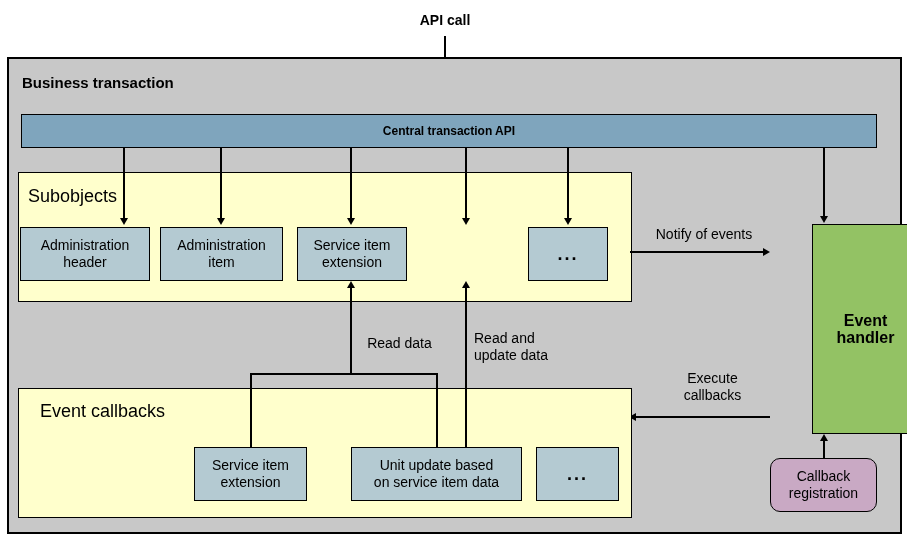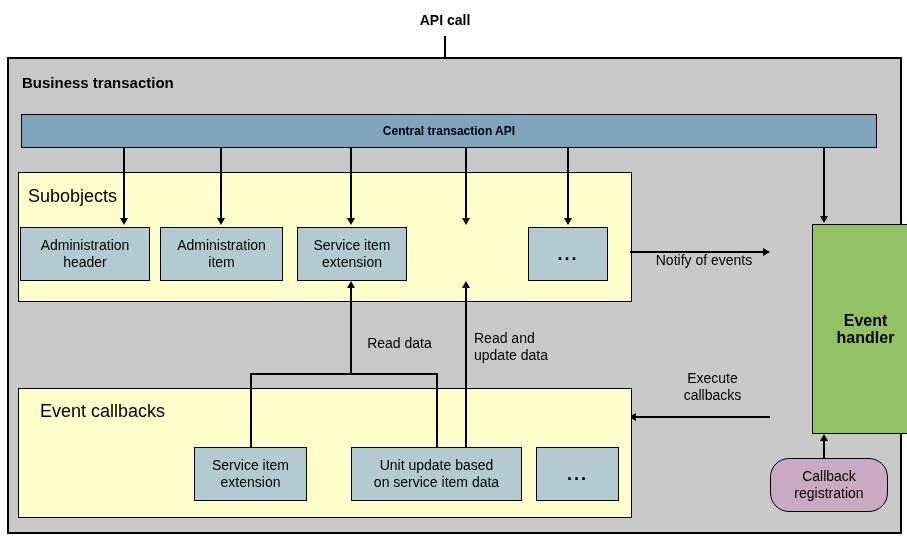--- a/index.html
+++ b/index.html
@@ -115,33 +115,33 @@
 item</div>
   <div class="node node-steel" style="left:297px; top:227px; width:110px; height:54px;">Service item
 extension</div>
   <div class="node node-dots" style="left:528px; top:227px; width:80px; height:54px;">...</div>
 
   <div class="vline" style="left:823px; top:148px; height:70px;"></div>
   <div class="arrow arrow-down" style="left:820px; top:216px;"></div>
 
   <div class="hline" style="left:630px; top:251px; width:138px;"></div>
   <div class="arrow arrow-right" style="left:763px; top:248px;"></div>
-  <div class="lbl" style="left:634px; top:226px; width:140px;margin-top:26px;">Notify of events</div>
+  <div class="lbl" style="left:634px; top:226px; width:140px;">Notify of events</div>
 
   <div class="node node-green" style="left:812px; top:224px; width:107px; height:210px;">Event
 handler</div>
 
   <div class="hline" style="left:636px; top:416px; width:134px;"></div>
   <div class="arrow arrow-left" style="left:629px; top:413px;"></div>
   <div class="lbl" style="left:650px; top:370px; width:125px;">Execute
 callbacks</div>
 
   <div class="vline" style="left:823px; top:441px; height:18px;"></div>
   <div class="arrow arrow-up" style="left:820px; top:434px;"></div>
-  <div class="node node-pink" style="left:770px; top:458px; width:118px; height:54px;border-radius:19px;">Callback
+  <div class="node node-pink" style="left:770px; top:458px; width:107px; height:54px;">Callback
 registration</div>
 
   <div class="frame-inner" style="left:18px; top:388px; width:612px; height:128px;"></div>
   <div class="frame-title" style="left:40px; top:401px;">Event callbacks</div>
 
   <div class="node node-steel" style="left:194px; top:447px; width:113px; height:54px;">Service item
 extension</div>
   <div class="node node-steel" style="left:351px; top:447px; width:171px; height:54px;">Unit update based
 on service item data</div>
   <div class="node node-dots" style="left:536px; top:447px; width:83px; height:54px;">...</div>

